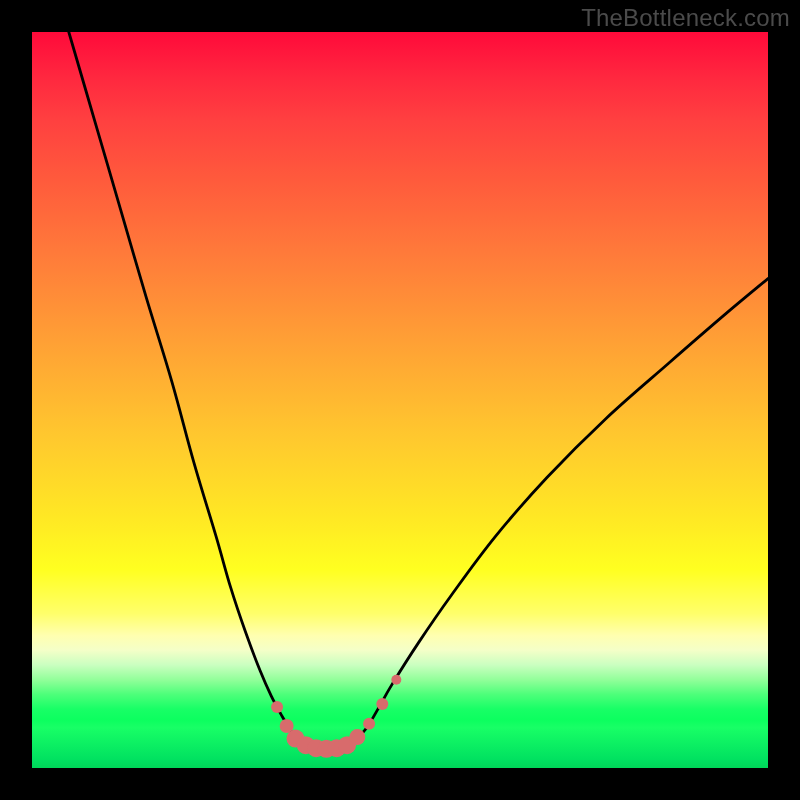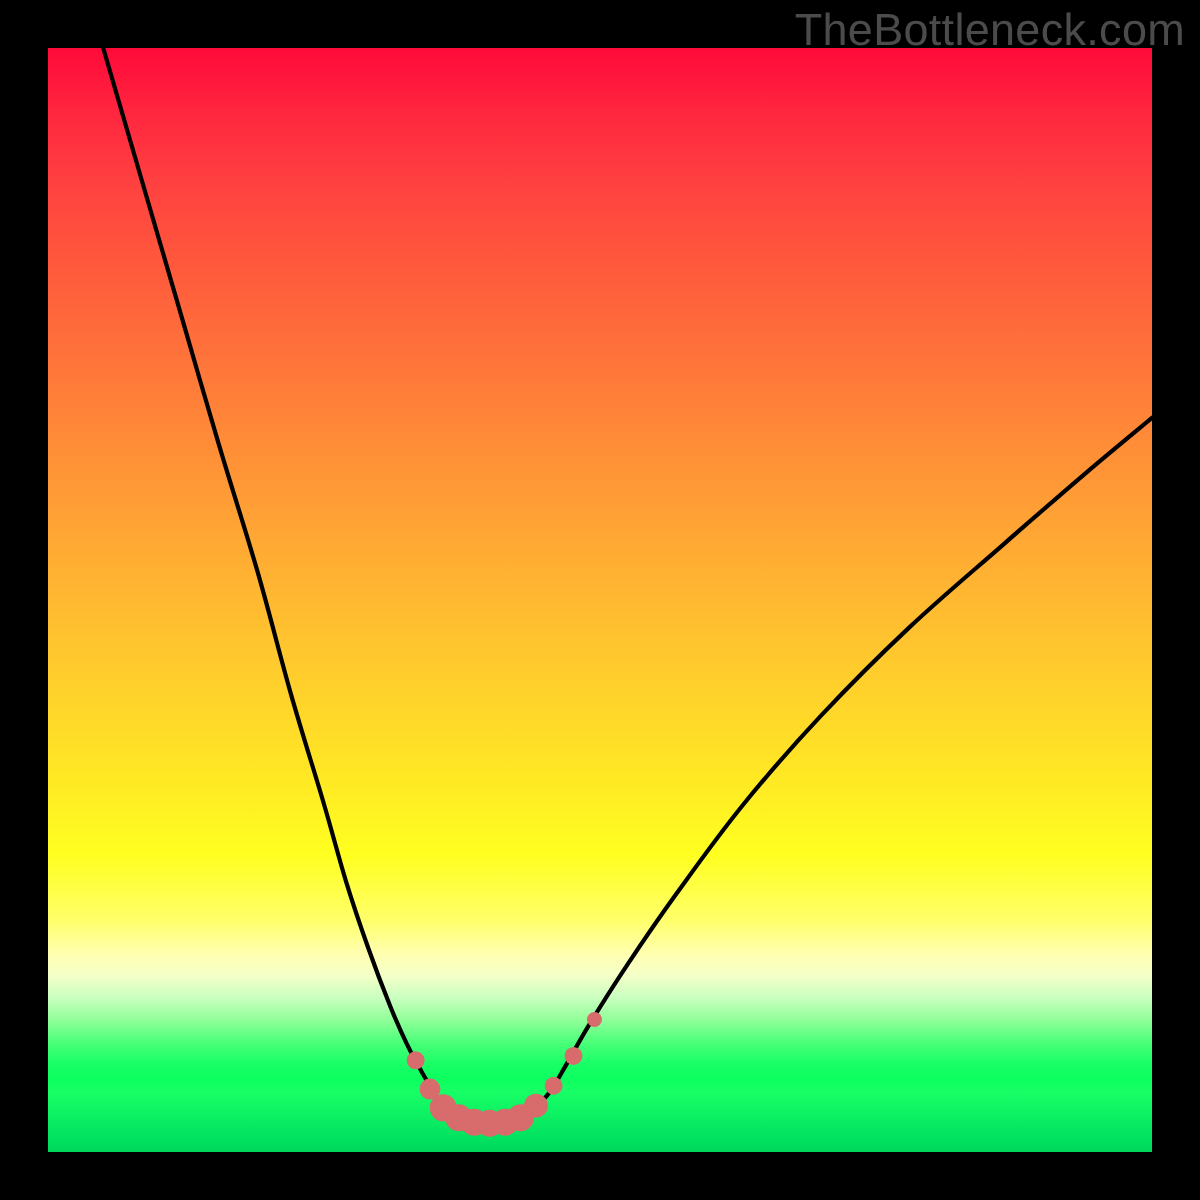--- a/index.html
+++ b/index.html
@@ -15,21 +15,21 @@
     position: relative;
     width: 800px;
     height: 800px;
     background: #000;
   }
   .watermark {
     position: absolute;
     top: 4px;
     right: 10px;
     color: #4b4b4b;
-    font-size: 30px;
+    font-size: 24px;
     font-weight: 400;
     letter-spacing: 0.2px;
     z-index: 10;
   }
   .plot-area {
     position: absolute;
     left: 32px;
     top: 32px;
     width: 736px;
     height: 736px;

